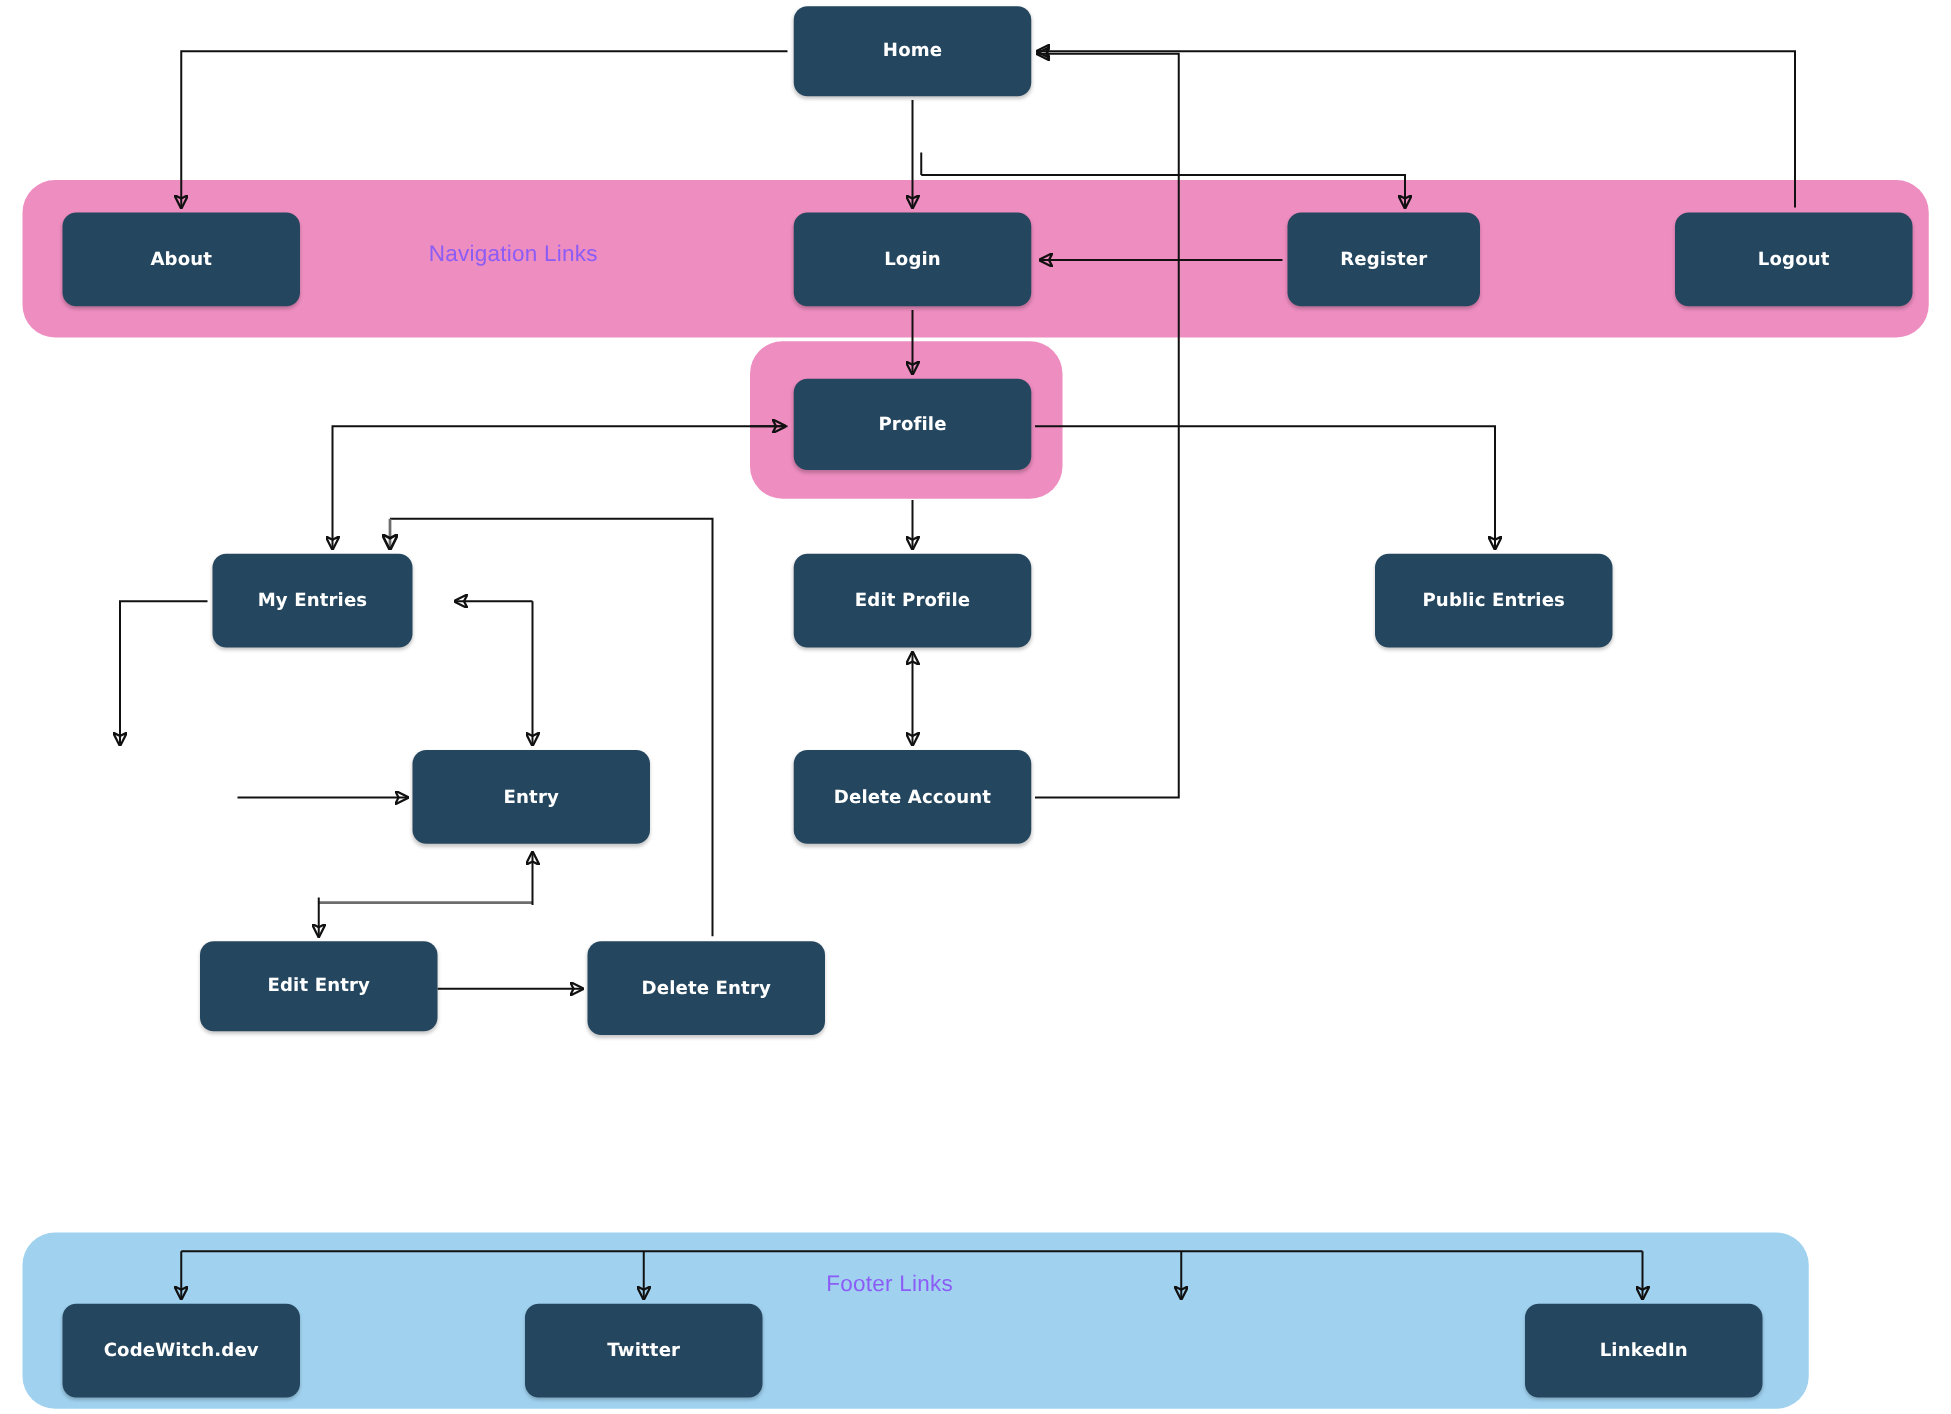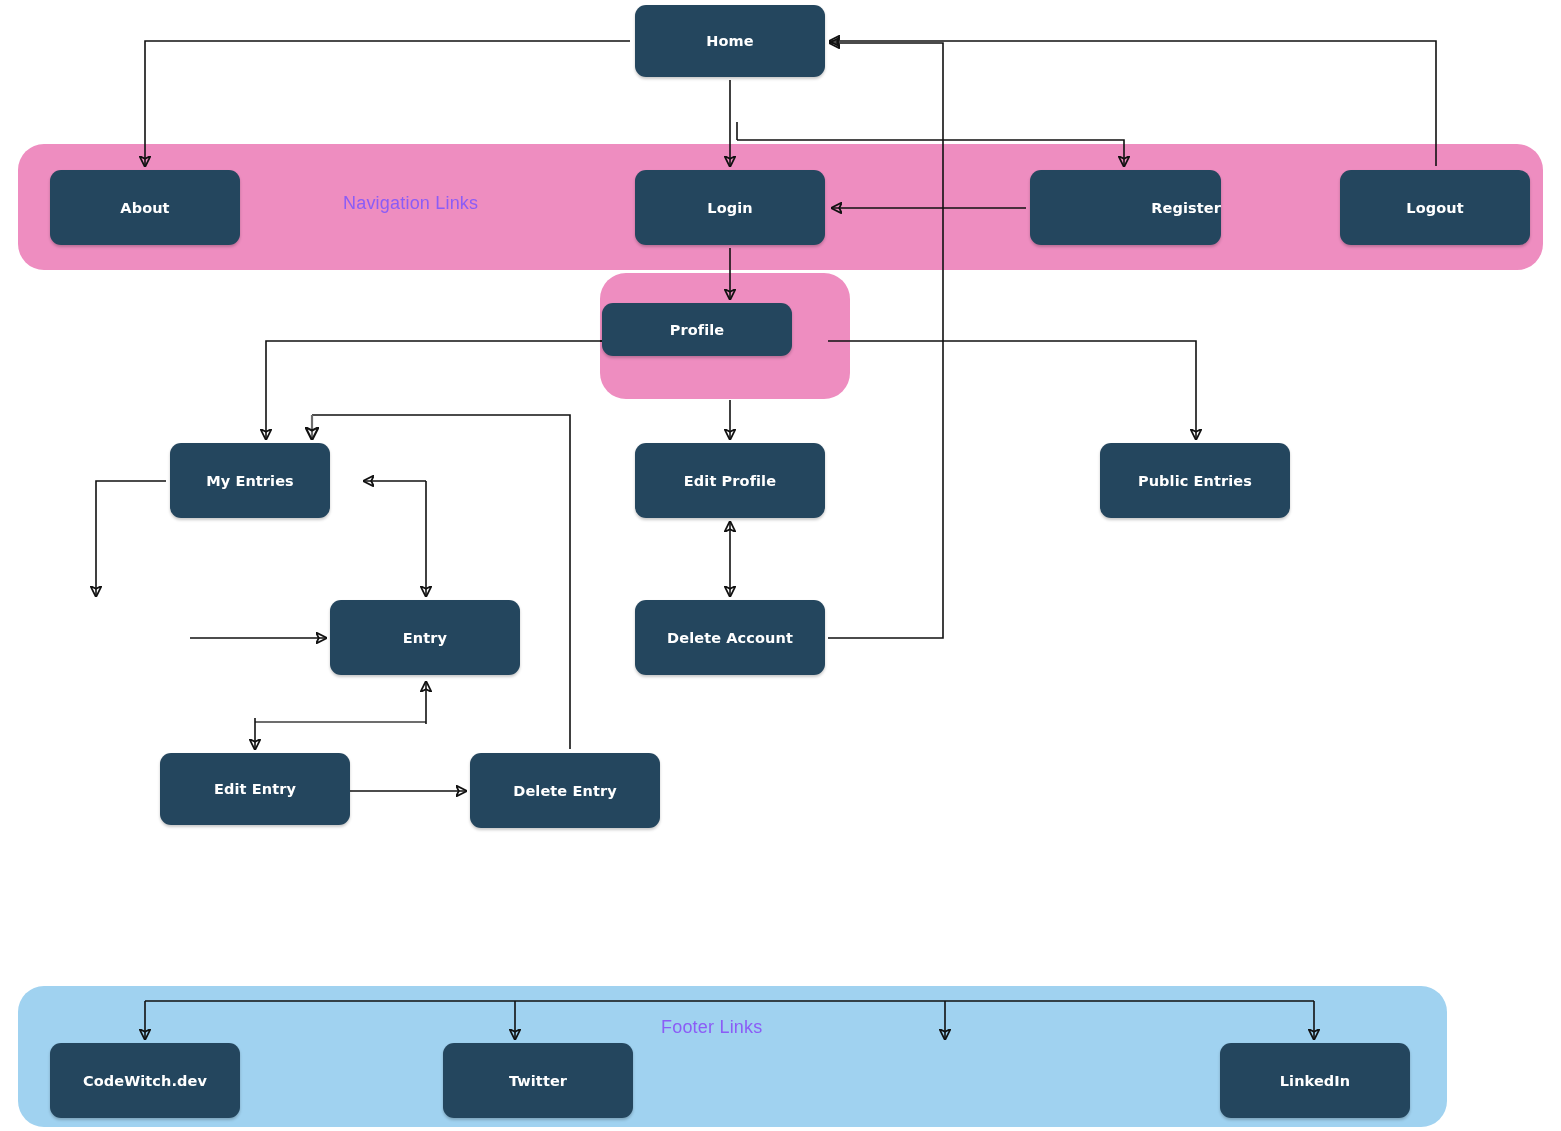--- a/index.html
+++ b/index.html
@@ -139,29 +139,29 @@
   </div>
 
   <div class="node" style="left:50px; top:170px; width:190px; height:75px;">
     <span>About</span>
   </div>
 
   <div class="node" style="left:635px; top:170px; width:190px; height:75px;">
     <span>Login</span>
   </div>
 
-  <div class="node" style="left:1030px; top:170px; width:191px; height:75px;justify-content:flex-end;">
+  <div class="node" style="left:1030px; top:170px; width:154px; height:75px;">
     <span>Register</span>
   </div>
 
   <div class="node" style="left:1340px; top:170px; width:190px; height:75px;">
     <span>Logout</span>
   </div>
 
-  <div class="node" style="left:602px; top:303px; width:190px; height:53px;">
+  <div class="node" style="left:635px; top:303px; width:190px; height:73px;">
     <span>Profile</span>
   </div>
 
   <div class="node" style="left:170px; top:443px; width:160px; height:75px;">
     <span>My Entries</span>
   </div>
 
   <div class="node" style="left:635px; top:443px; width:190px; height:75px;">
     <span>Edit Profile</span>
   </div>
@@ -184,21 +184,21 @@
   </div>
 
   <div class="node" style="left:470px; top:753px; width:190px; height:75px;">
     <span>Delete Entry</span>
   </div>
 
   <div class="node" style="left:50px; top:1043px; width:190px; height:75px;">
     <span>CodeWitch.dev</span>
   </div>
 
-  <div class="node" style="left:420px; top:1043px; width:190px; height:75px;margin-left:23px;">
+  <div class="node" style="left:420px; top:1043px; width:190px; height:75px;">
     <span>Twitter</span>
   </div>
 
 
   <div class="node" style="left:1220px; top:1043px; width:190px; height:75px;">
     <span>LinkedIn</span>
   </div>
 
 </div>
 

